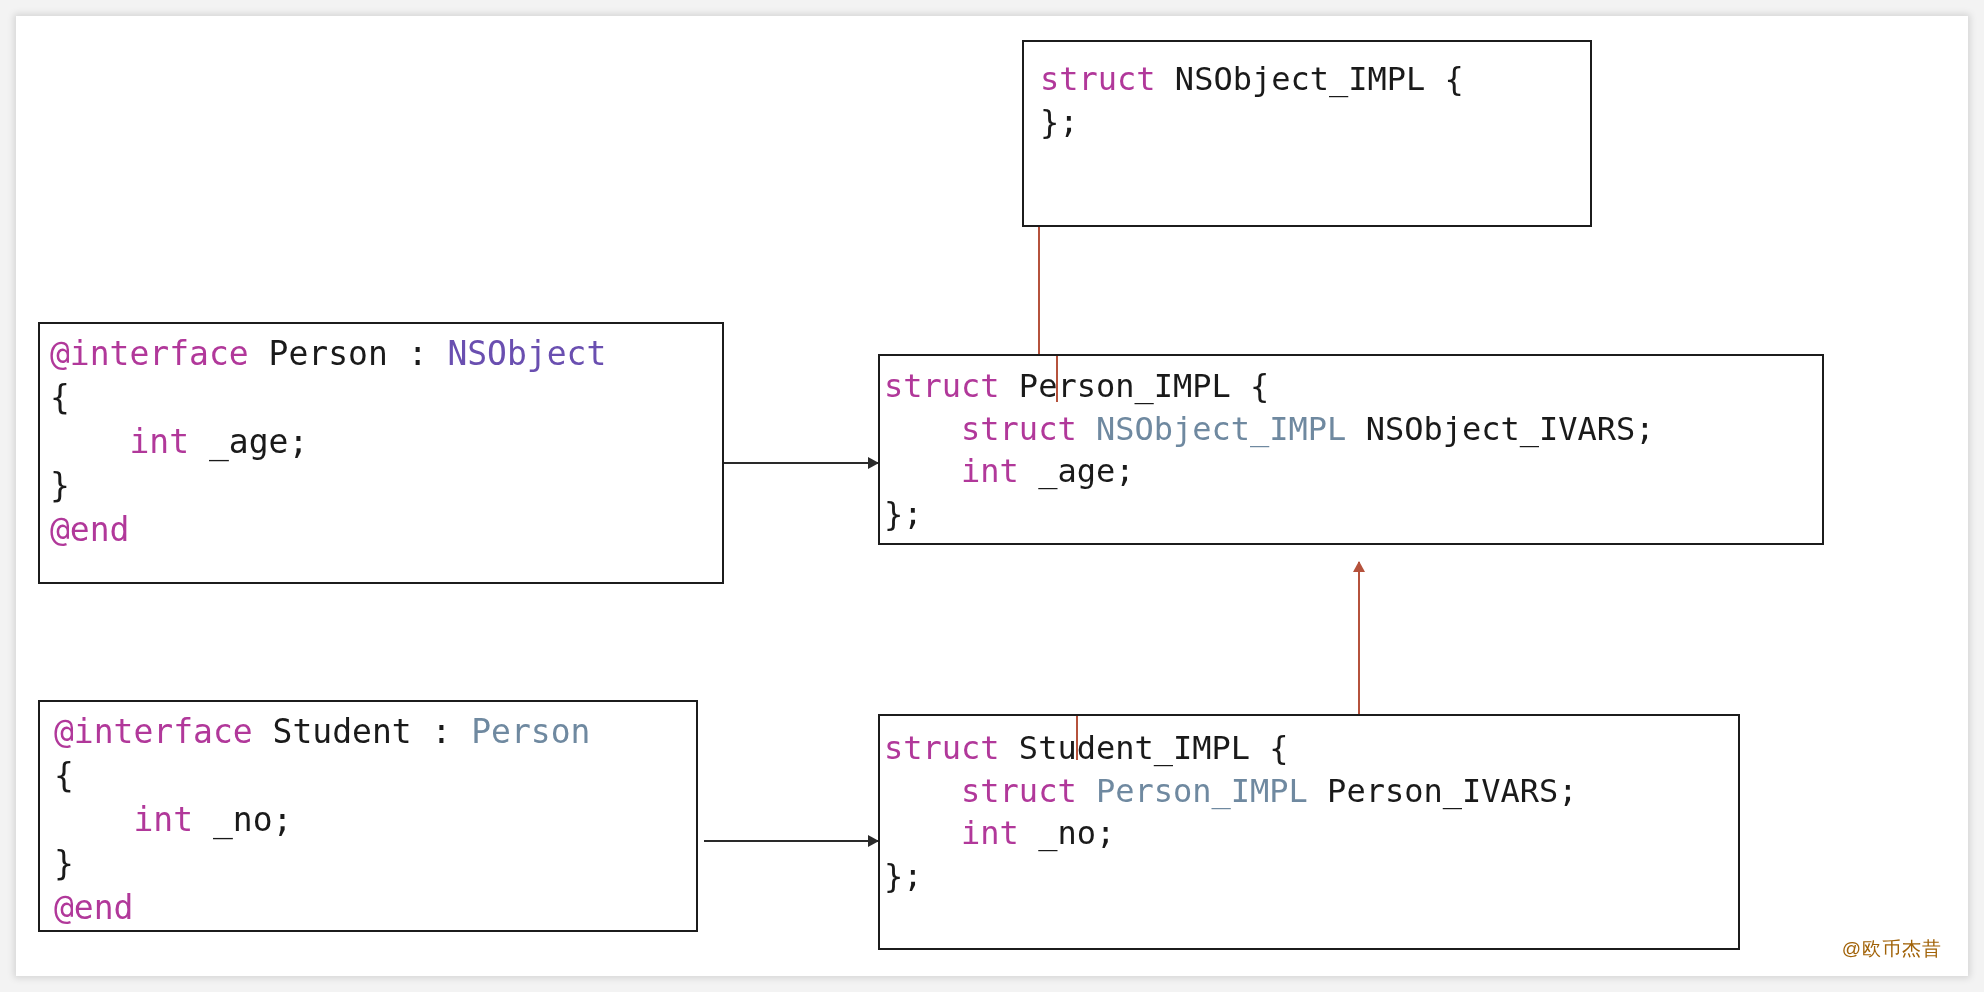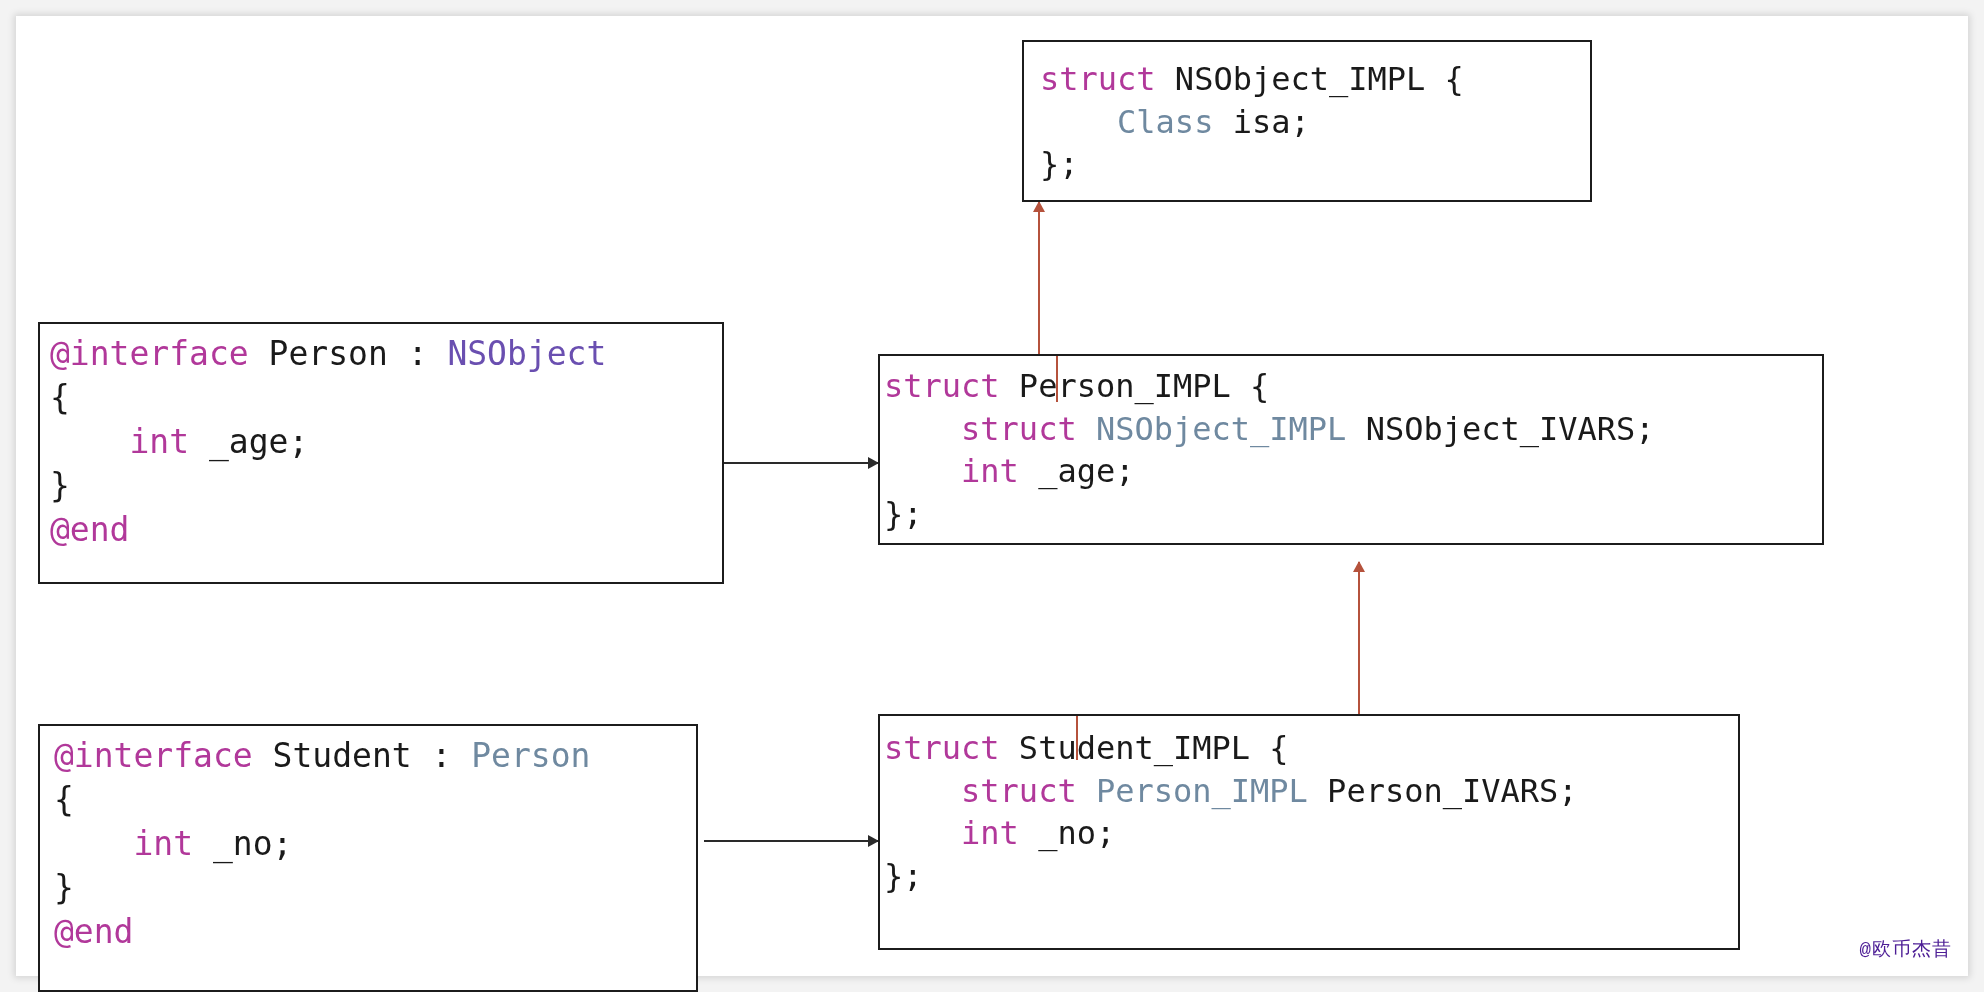--- a/index.html
+++ b/index.html
@@ -93,25 +93,25 @@
   
   .caret {
     position: absolute;
     width: 2px;
     background: #b5523c;
     z-index: 4;
   }
 
   #watermark {
     position: absolute;
-    right: 16px;
+    right: 26px;
     bottom: 14px;
-    font-family: Liberation Mono, monospace;
+    font-family: Liberation Sans, sans-serif;
     font-size: 19px;
-    color: #4c1d95;
+    color: #a16207;
     letter-spacing: 1px;
     z-index: 6;
   }
 </style>
 </head>
 <body>
 
 <div id="canvas">
   <div id="page">
 
@@ -128,34 +128,34 @@
     <div class="arrow-h" style="left:706px; top:440px; width:156px; height:14px;">
       <div class="shaft"></div>
       <div class="head"></div>
     </div>
 
     <div class="arrow-h" style="left:688px; top:818px; width:174px; height:14px;">
       <div class="shaft"></div>
       <div class="head"></div>
     </div>
 
-    <div class="code-box" style="left:1006px; top:24px; width:570px; height:162px;">
-      <div class="code-body" id="box-nsobject-impl" style="font-size:32px; padding:16px 0 0 16px;"><span class="ln"><span class="kw">struct</span><span class="id"> NSObject_IMPL {</span></span><span class="ln"><span class="id">    </span><span class="typ">Class</span><span class="id"> isa;</span></span><span class="ln"><span class="id">};</span></span></div>
+    <div class="code-box" style="left:1006px; top:24px; width:570px; height:187px;">
+      <div class="code-body" id="box-nsobject-impl" style="font-size:32px; padding:16px 0 0 16px;"><span class="ln"><span class="kw">struct</span><span class="id"> NSObject_IMPL {</span></span><span class="ln"><span class="id">};</span></span></div>
     </div>
 
     <div class="code-box" style="left:22px; top:306px; width:686px; height:262px;">
       <div class="code-body" id="box-person-interface" style="font-size:33px; padding:8px 0 0 10px;"><span class="ln"><span class="kw">@interface</span><span class="id"> Person : </span><span class="cls">NSObject</span></span><span class="ln"><span class="id">{</span></span><span class="ln"><span class="id">    </span><span class="kw">int</span><span class="id"> _age;</span></span><span class="ln"><span class="id">}</span></span><span class="ln"><span class="kw">@end</span></span></div>
     </div>
 
     <div class="code-box" style="left:862px; top:338px; width:946px; height:191px;">
       <div class="code-body" id="box-person-impl" style="font-size:32px; padding:9px 0 0 4px;"><span class="ln"><span class="kw">struct</span><span class="id"> Person_IMPL {</span></span><span class="ln"><span class="id">    </span><span class="kw">struct</span><span class="id"> </span><span class="typ">NSObject_IMPL</span><span class="id"> NSObject_IVARS;</span></span><span class="ln"><span class="id">    </span><span class="kw">int</span><span class="id"> _age;</span></span><span class="ln"><span class="id">};</span></span></div>
       <div class="caret" style="left:176px; top:0px; height:46px;"></div>
     </div>
 
-    <div class="code-box" style="left:22px; top:708px; width:660px; height:268px;">
+    <div class="code-box" style="left:22px; top:684px; width:660px; height:232px;">
       <div class="code-body" id="box-student-interface" style="font-size:33px; padding:8px 0 0 14px;"><span class="ln"><span class="kw">@interface</span><span class="id"> Student : </span><span class="typ">Person</span></span><span class="ln"><span class="id">{</span></span><span class="ln"><span class="id">    </span><span class="kw">int</span><span class="id"> _no;</span></span><span class="ln"><span class="id">}</span></span><span class="ln"><span class="kw">@end</span></span></div>
     </div>
 
     <div class="code-box" style="left:862px; top:698px; width:862px; height:236px;">
       <div class="code-body" id="box-student-impl" style="font-size:32px; padding:11px 0 0 4px;"><span class="ln"><span class="kw">struct</span><span class="id"> Student_IMPL {</span></span><span class="ln"><span class="id">    </span><span class="kw">struct</span><span class="id"> </span><span class="typ">Person_IMPL</span><span class="id"> Person_IVARS;</span></span><span class="ln"><span class="id">    </span><span class="kw">int</span><span class="id"> _no;</span></span><span class="ln"><span class="id">};</span></span></div>
       <div class="caret" style="left:196px; top:0px; height:44px;"></div>
     </div>
 
     <div id="watermark">@欧币杰昔</div>
   </div>

